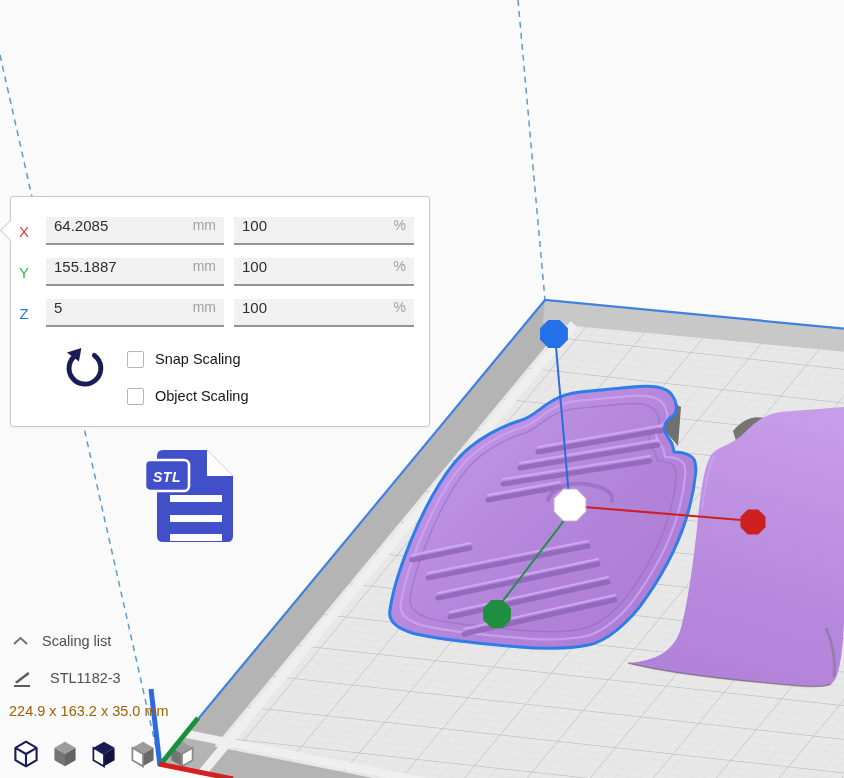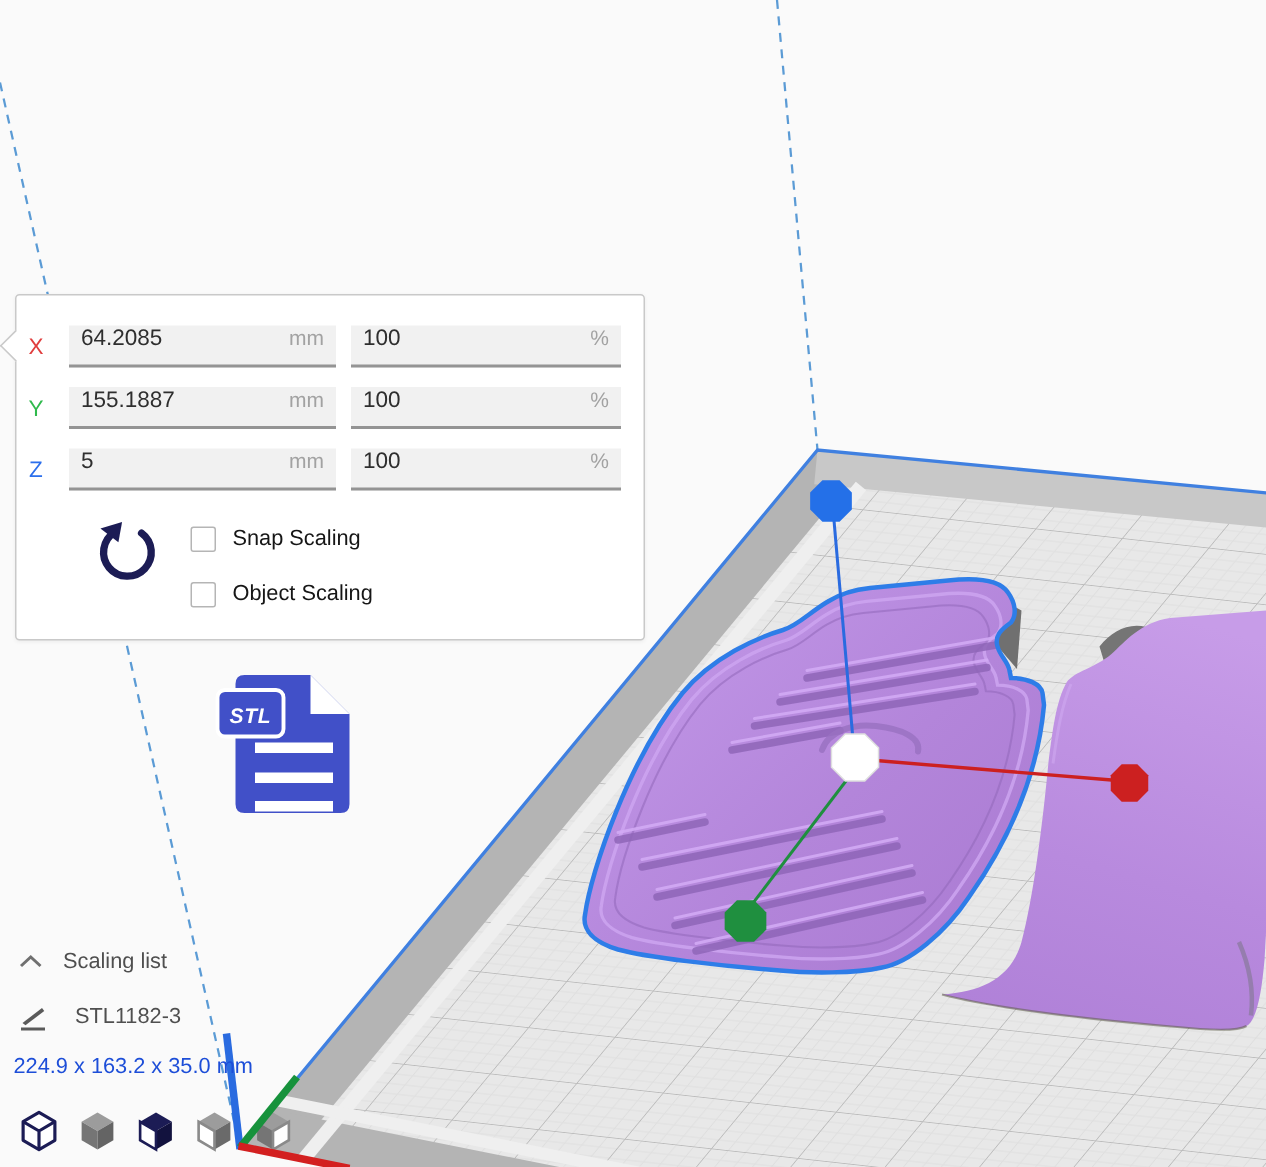--- a/index.html
+++ b/index.html
@@ -54,21 +54,21 @@
   
   .stl-icon{position:absolute;left:143px;top:444px;z-index:4;font-style:italic;}
 
   
   .objlist-header{position:absolute;left:12px;top:633px;display:flex;align-items:center;z-index:4;}
   .objlist-header .chev{width:17px;height:12px;margin-right:13px;}
   .objlist-header .lbl{font-size:14.5px;color:#4f4f4f;}
   .objlist-item{position:absolute;left:12px;top:668px;display:flex;align-items:center;z-index:4;}
   .objlist-item .pen{width:20px;height:20px;margin-right:18px;}
   .objlist-item .lbl{font-size:14.5px;color:#4f4f4f;}
-  .dims{position:absolute;left:9px;top:703px;font-size:14.5px;color:#1d4ed8;z-index:4;}
+  .dims{position:absolute;left:9px;top:703px;font-size:14.5px;color:#a16207;z-index:4;}
 
   
   .view-toolbar{position:absolute;left:11px;top:739px;display:flex;gap:9px;z-index:2;}
   .view-btn{width:30px;height:30px;padding:0;border:none;background:transparent;cursor:pointer;}
 </style>
 </head>
 <body>
 
 <svg id="scene" width="844" height="778" viewBox="0 0 844 778">
   <defs>

